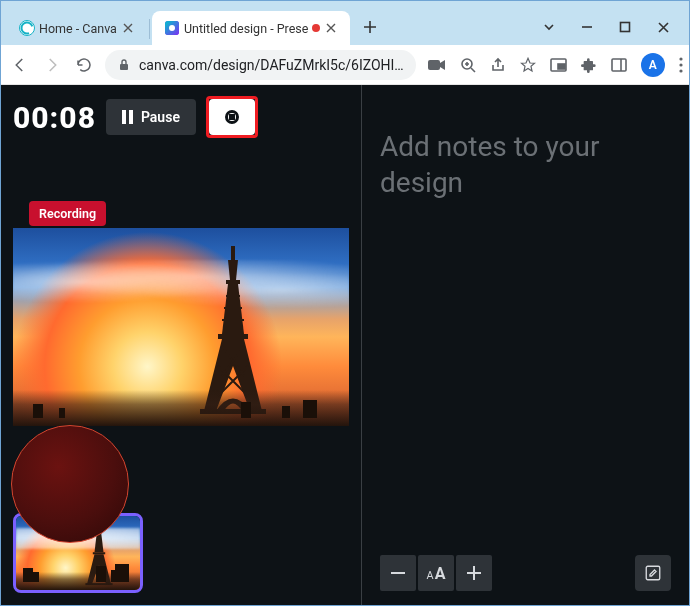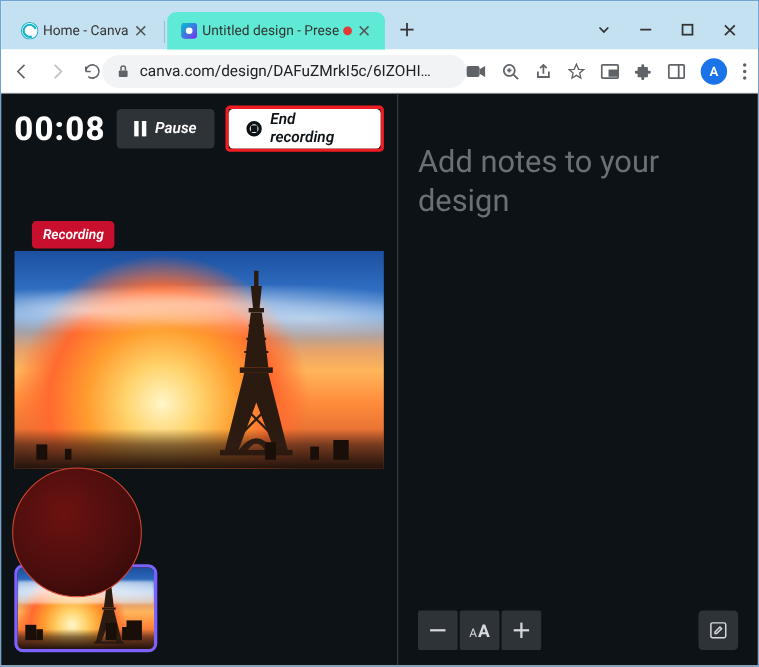--- a/index.html
+++ b/index.html
@@ -3,46 +3,46 @@
 <meta charset="utf-8">
 <style>
   * { box-sizing: border-box; margin: 0; padding: 0; font-family: -apple-system, BlinkMacSystemFont, "Segoe UI", Roboto, sans-serif; }
   body { width: 690px; height: 606px; background: #fff; overflow: hidden; border:1px solid #6fa4d4; }
 
   
   .titlebar { height: 44px; background: #c4e1f2; display: flex; align-items: flex-end; }
   .tabs-strip { display: flex; align-items: flex-end; height: 100%; flex: 1; padding-left: 6px; }
   .tab { display: flex; align-items: center; gap: 4px; height: 34px; padding: 0 12px; font-size: 12.5px; max-width: 210px; }
   .tab.inactive { color: #333; }
-  .tab.active { background: #5eead4; border-radius: 8px 8px 0 0; color: #333; position: relative; }
+  .tab.active { background: #ffffff; border-radius: 8px 8px 0 0; color: #333; position: relative; }
   .tab .favicon { width: 16px; height: 16px; display: inline-block; }
   .tab .title { white-space: nowrap; overflow: hidden; text-overflow: ellipsis; flex: 1; }
   .tab .rec-dot { width: 8px; height: 8px; border-radius: 50%; background:#e53935; display:inline-block;}
   .tab .close { width:14px; height:14px; display:flex;align-items:center;justify-content:center;color:#555;}
   .tab-divider { width:1px; height:20px; background:#9dbed6; margin:0 2px 6px 2px;}
   .new-tab { width:28px; height:28px; display:flex;align-items:center;justify-content:center;color:#444;margin:0 6px 4px 6px;}
   .win-controls { display:flex; align-items:center; gap:22px; padding:0 18px 10px 16px; color:#333; }
   .win-btn { width:16px;height:16px;display:flex;align-items:center;justify-content:center;}
 
   
-  .toolbar { height:40px; background:#fff; display:flex; align-items:center; padding:0 10px; gap:0; border-bottom:1px solid #e5e5e5;}
+  .toolbar { height:40px; background:#fff; display:flex; align-items:center; padding:0 10px; gap:12px; border-bottom:1px solid #e5e5e5;}
   .nav-arrows { display:flex; gap:14px; color:#5f6368;}
   .nav-arrows .disabled{color:#bdbdbd;}
   .omnibox { flex:1; height:30px; background:#f1f3f4; border-radius:15px; display:flex; align-items:center; padding:0 12px; gap:8px; color:#202124; font-size:14px;}
   .omnibox .lock{width:14px;height:14px;}
   .toolbar-icons { display:flex; align-items:center; gap:14px; color:#5f6368;}
   .avatar { width:24px;height:24px;border-radius:50%;background:#1a73e8;color:#fff;display:flex;align-items:center;justify-content:center;font-size:12px;font-weight:600;}
 
   
   .app { position:relative; height:calc(606px - 44px - 40px - 2px); background:#0d1216; display:flex; }
   .left-pane { width:360px; position:relative; padding:11px 12px; }
   .right-pane { flex:1; border-left:1px solid #3a3f44; padding:20px 18px 0 18px; position:relative;}
   .topbar { display:flex; align-items:center; gap:10px;}
   .timer { color:#fff; font-weight:800; font-size:30px; letter-spacing:1px;}
-  .btn { display:inline-flex; align-items:center; gap:8px; height:36px; padding:0 16px; border-radius:4px; font-size:14px; font-weight:600; cursor:pointer;font-style:italic;}
+  .btn { display:inline-flex; align-items:center; gap:8px; height:36px; padding:0 16px; border-radius:4px; font-size:14px; font-weight:600; cursor:pointer;}
   .btn-pause { background:#2e3338; color:#fff;}
   .btn-end { background:#fff; color:#0d1216; }
   .btn-end-wrap{ border:3px solid #ef1c22; border-radius:4px; padding:0;}
   .pause-bars{display:inline-flex;gap:3px;}
   .pause-bars span{width:4px;height:14px;background:#fff;display:inline-block;}
   .stop-square{width:14px;height:14px;border:3px solid #0d1216;border-radius:50%;display:inline-flex;align-items:center;justify-content:center;}
   .stop-square::after{content:"";width:6px;height:6px;background:#0d1216;}
 
   .slide-area{ margin-top:90px; position:relative; width:336px;}
   .slide-preview { width:336px; height:198px; position:relative; overflow:hidden;}
@@ -61,21 +61,21 @@
       background:linear-gradient(180deg,rgba(51,30,20,0) 0%, rgba(51,30,20,.6) 40%, #23140c 100%);}
   .skyline::before{content:"";position:absolute;left:0;right:0;bottom:8px;height:20px;
       background:
         linear-gradient(#1a0f08,#1a0f08) 6% 100%/10px 14px no-repeat,
         linear-gradient(#1a0f08,#1a0f08) 14% 100%/6px 10px no-repeat,
         linear-gradient(#1a0f08,#1a0f08) 70% 100%/10px 16px no-repeat,
         linear-gradient(#1a0f08,#1a0f08) 82% 100%/8px 12px no-repeat,
         linear-gradient(#1a0f08,#1a0f08) 90% 100%/14px 18px no-repeat;
   }
   .tower{position:absolute;left:52%;bottom:10px;width:90px;height:170px;pointer-events:none;}
-  .recording-badge{position:absolute;left:28px;top:116px;background:#c8102e;color:#fff;font-size:12.5px;font-weight:600;padding:5px 10px;border-radius:4px;z-index:5;font-style:italic;}
+  .recording-badge{position:absolute;left:28px;top:116px;background:#c8102e;color:#fff;font-size:12.5px;font-weight:600;padding:5px 10px;border-radius:4px;z-index:5;}
   .camera-circle{position:absolute;left:10px;top:340px;width:118px;height:118px;border-radius:50%;
      background:radial-gradient(circle at 40% 35%, #6b1210 0%, #4b0e0d 55%, #2c0807 100%);
      border:1px solid #d3452f;z-index:4;}
 
   .thumb { position:absolute; left:12px; bottom:12px; width:130px; height:80px; border:3px solid #7b61ff; border-radius:8px; overflow:hidden;}
   .thumb .sky{background:
       radial-gradient(circle at 40% 70%, #fff6c8 0%, #ffd36b 14%, #ff9d2f 28%, #ff6a2f 42%, rgba(255,106,47,0) 55%),
       linear-gradient(180deg,#1d4f9e 0%, #2f6ec2 18%, #6ea1dc 30%, #e7a36a 46%, #ffb55a 55%, #ff8b3b 70%, #c9522c 100%);
   }
   .thumb .skyline{height:18px;}
@@ -261,21 +261,20 @@
       <div class="btn btn-pause">
         <span class="pause-bars">
             <span></span>
             <span></span>
           </span>
         <span>Pause</span>
       </div>
       <div class="btn-end-wrap">
         <div class="btn btn-end">
           <span class="stop-square"></span>
-          <span>End recording</span>
         </div>
       </div>
     </div>
 
     <div class="slide-area">
       <div class="slide-preview">
         <div class="sky"></div>
         <div class="tower">
           <svg viewBox="0 0 90 170" width="90" height="170">
             <g fill="#2a1a10">

